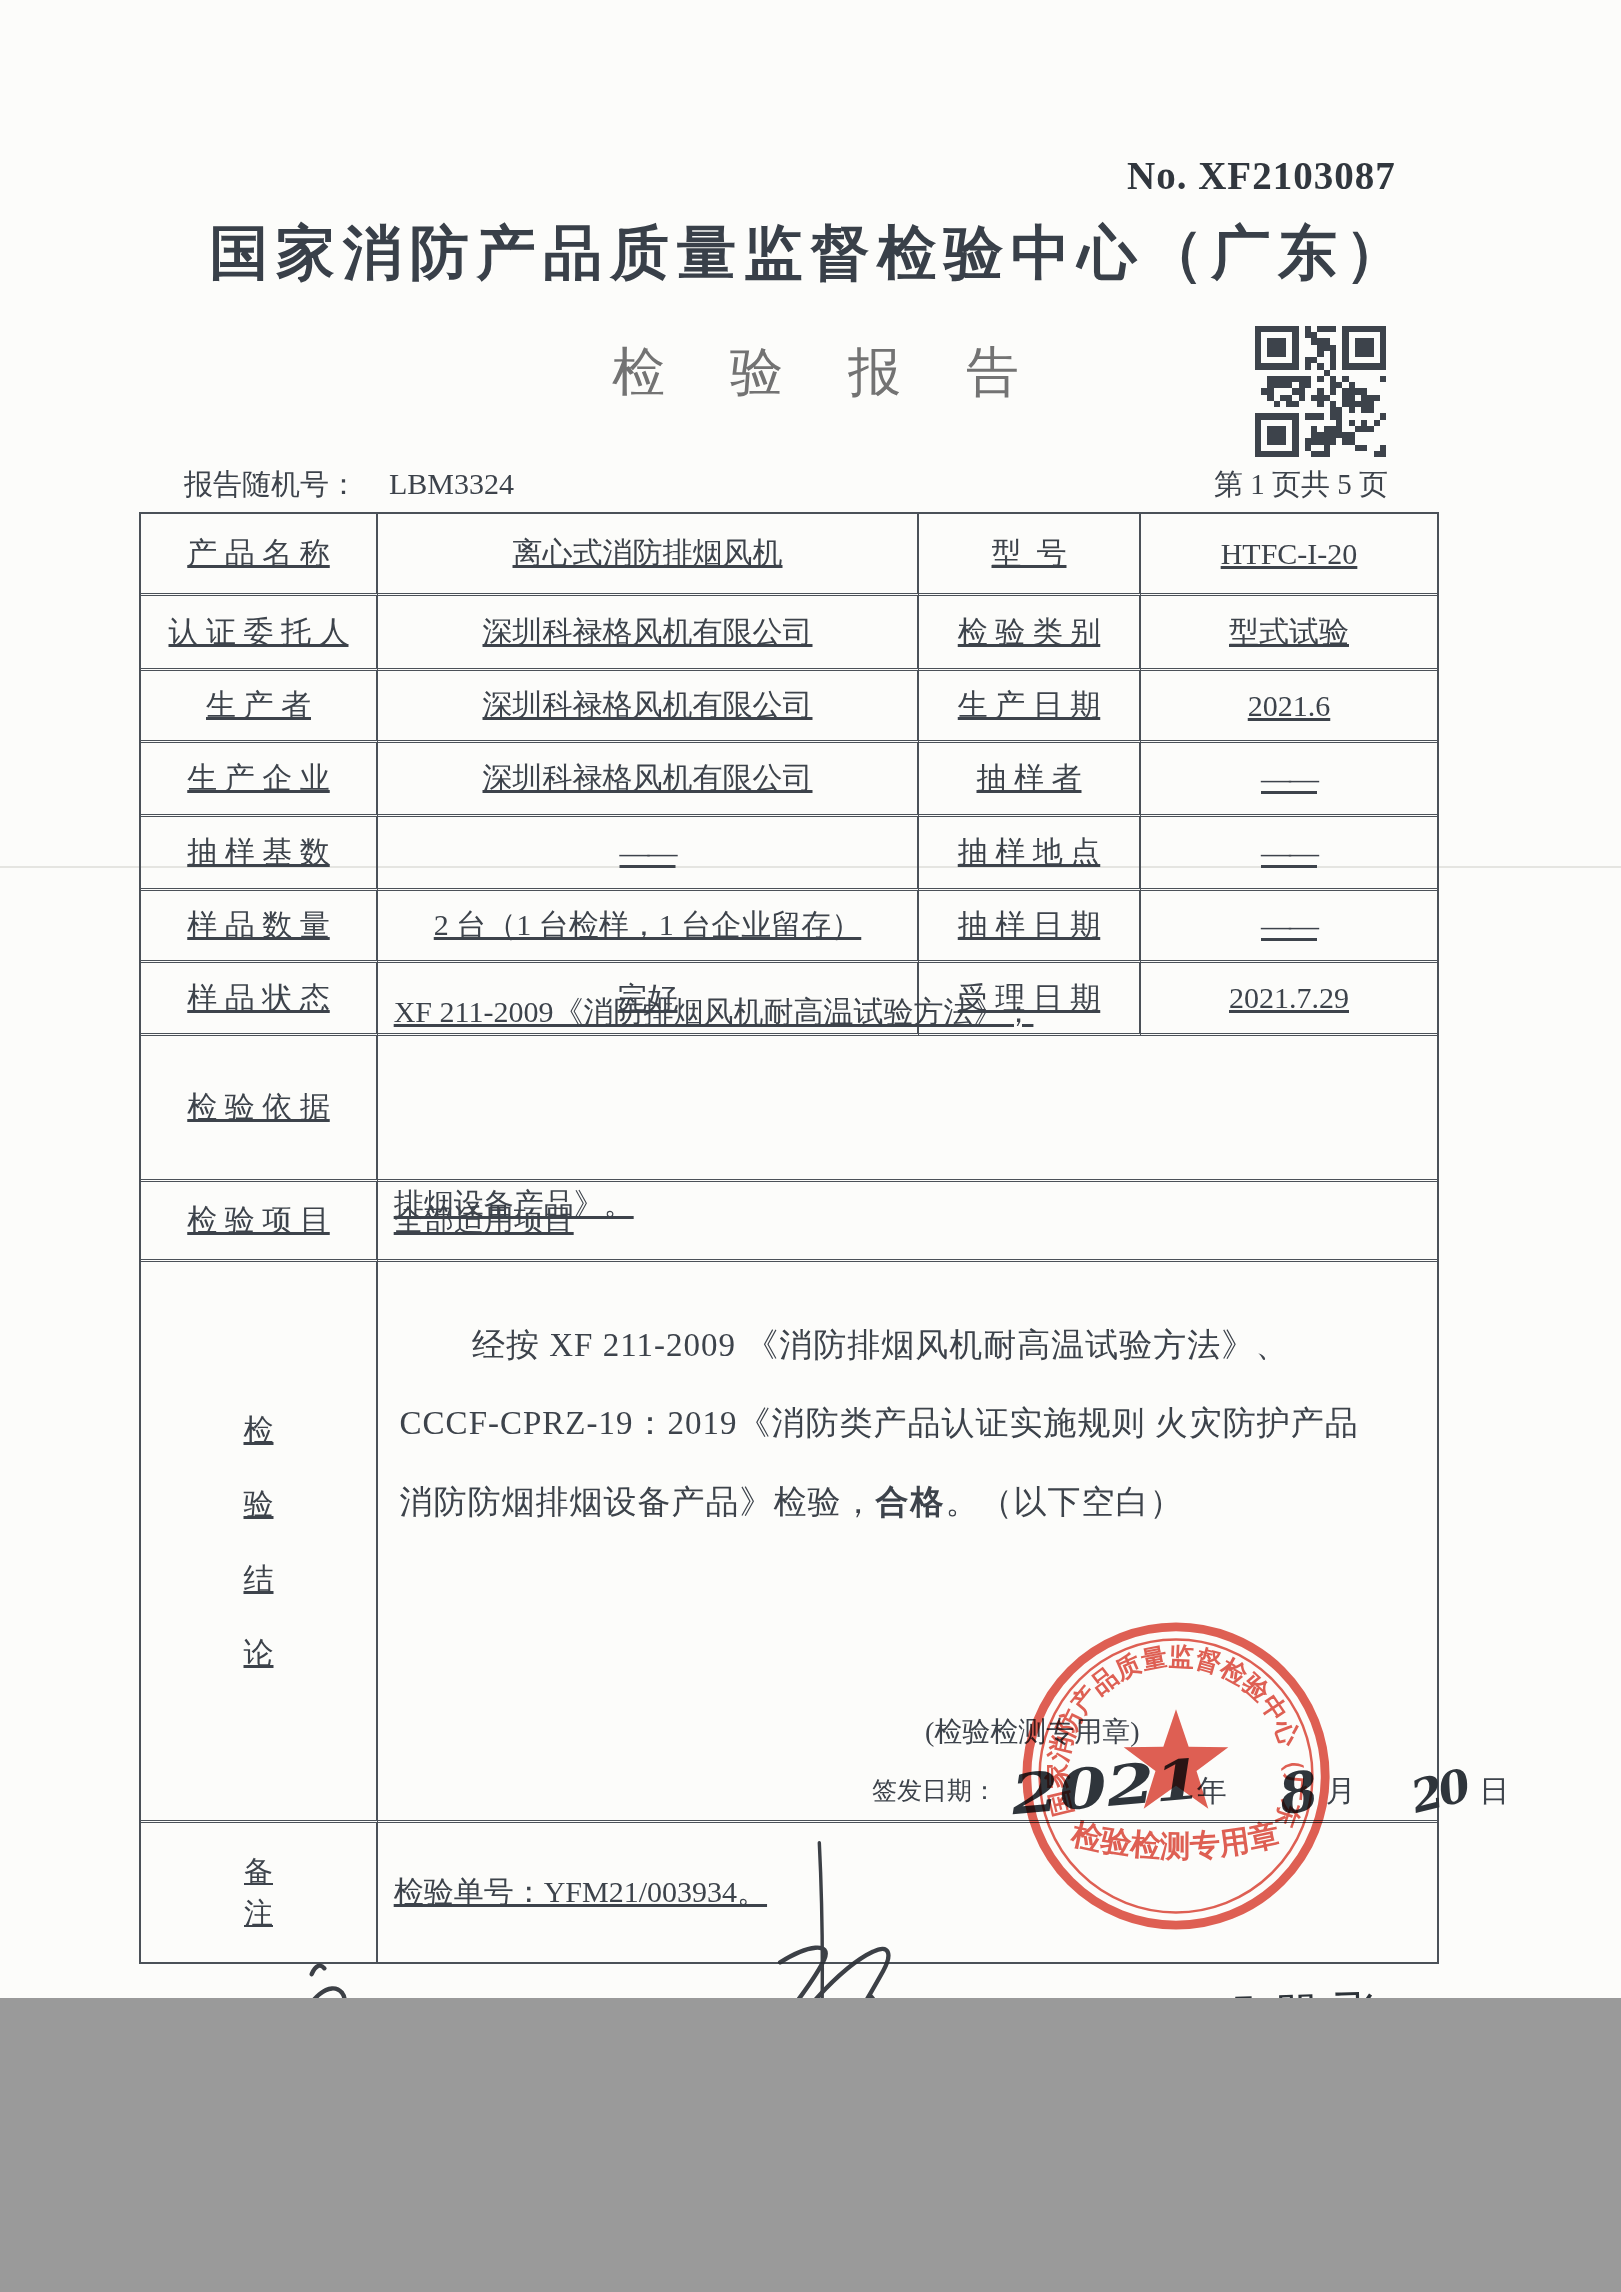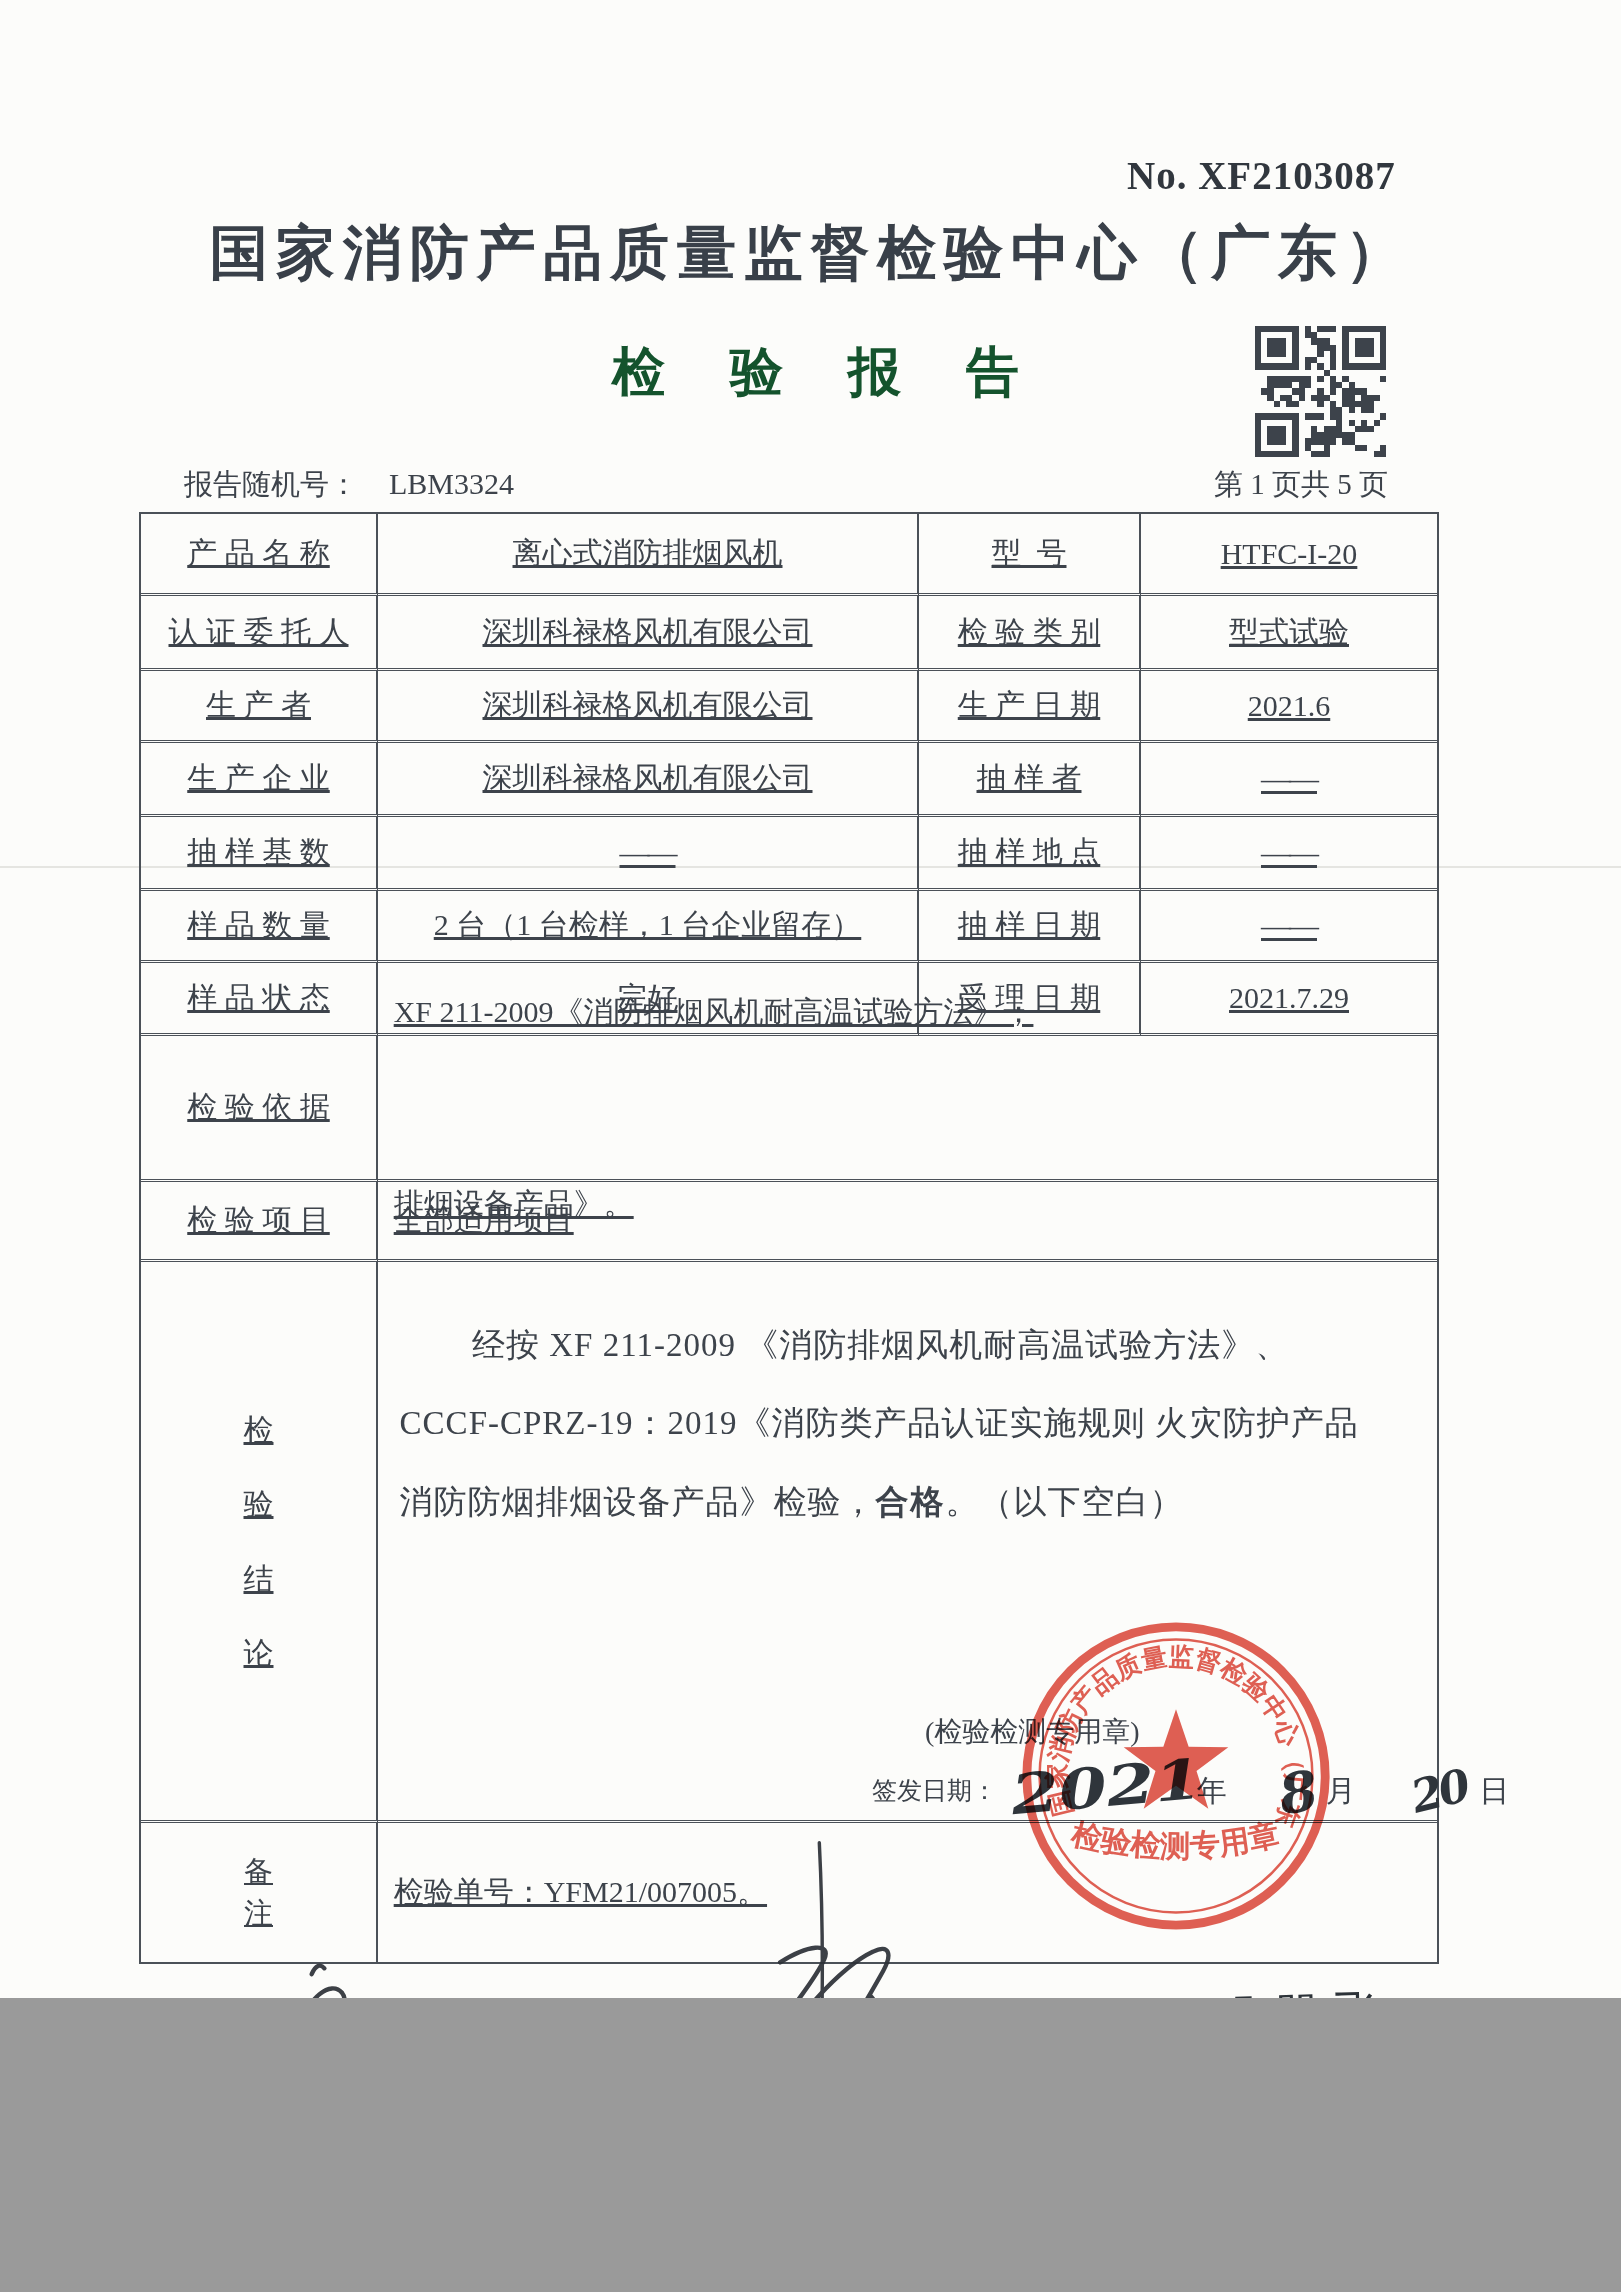--- a/index.html
+++ b/index.html
@@ -26,21 +26,21 @@
     font-size:39px;font-weight:bold;color:var(--ink-dark);
     letter-spacing:1px;white-space:pre;
   }
   .main-title{
     position:absolute;left:0;top:214px;width:1621px;
     text-align:center;font-size:59px;font-weight:bold;
     letter-spacing:7.8px;color:#394049;white-space:pre;margin:0;
   }
   .sub-title{
     position:absolute;left:612px;top:337px;
-    font-size:53px;font-weight:bold;color:#14532d;
+    font-size:53px;font-weight:normal;color:#737373;
     letter-spacing:65px;white-space:pre;
   }
   .qr{
     position:absolute;left:1255px;top:326px;width:131px;height:131px;
   }
   .meta-label{
     position:absolute;left:184px;top:465px;
     font-size:29px;white-space:pre;
   }
   .meta-label .val{font-size:30px;margin-left:31px;}
@@ -334,21 +334,21 @@
         <span class="unit">月</span>
         <span class="hand day">20</span>
         <span class="unit">日</span>
       </div>
     </div>
 
     <div class="c vlab remark-lab lastrow">
       <span class="ch">备</span>
       <span class="ch">注</span>
     </div>
-    <div class="c span3 left lastrow">检验单号：YFM21/007005。</div>
+    <div class="c span3 left lastrow">检验单号：YFM21/003934。</div>
 
   </div>
 
   <svg class="stamp" viewBox="0 0 324 324">
     <circle cx="162" cy="162" r="152" fill="none" stroke="#dd4a3c" stroke-width="9"></circle>
     <circle cx="162" cy="162" r="139" fill="none" stroke="#dd4a3c" stroke-width="2.5"></circle>
     <defs>
       <path id="sealArc" d="M 57 200 A 112 112 0 1 1 267 200" fill="none"></path>
       <path id="sealBottom" d="M 52 230 Q 162 258 272 230" fill="none"></path>
     </defs>

